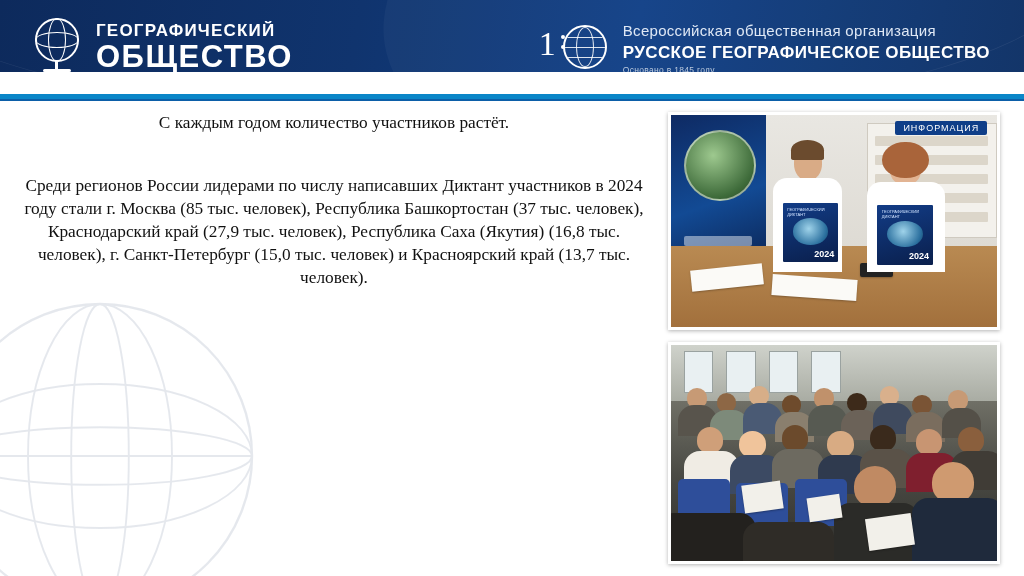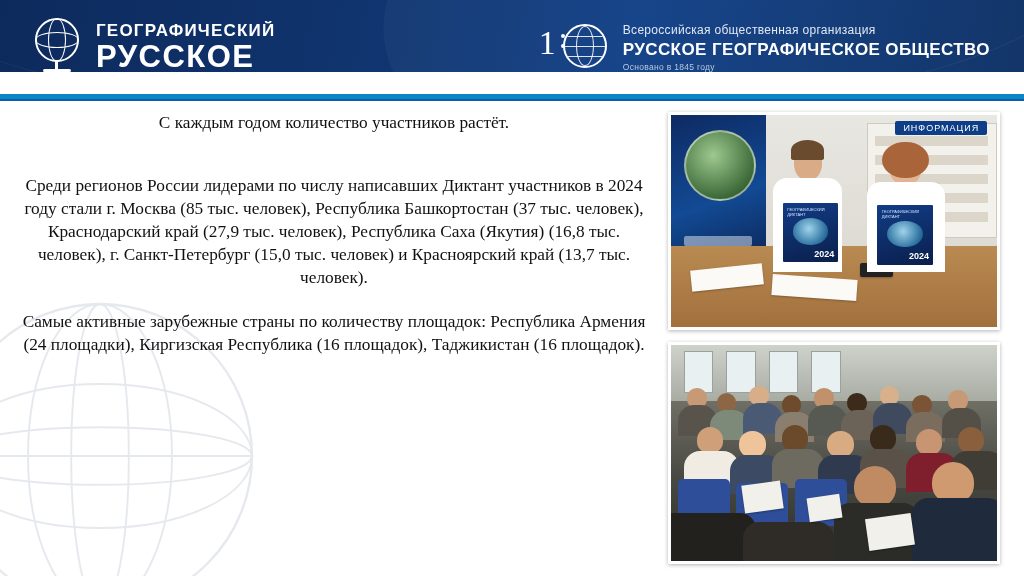--- a/index.html
+++ b/index.html
@@ -178,21 +178,21 @@
     margin-left: -9px;
     border: 1px solid rgba(255,255,255,0.85);
     border-radius: 50%;
     box-sizing: border-box;
   }
   .rgo-text {
     color: #ffffff;
     font-family: "Liberation Sans", sans-serif;
     line-height: 1.25;
   }
-  .rgo-text .r1 { font-size: 12px; letter-spacing: 0.3px; color: #dfe8f5; }
+  .rgo-text .r1 { font-size: 15px; letter-spacing: 0.3px; color: #dfe8f5; }
   .rgo-text .r2 { font-size: 17px; font-weight: bold; letter-spacing: 0.4px; margin-top: 1px; }
   .rgo-text .r3 { font-size: 8.5px; letter-spacing: 0.3px; color: #b9c8dd; margin-top: 2px; }
 
   
   .watermark {
     position: absolute;
     left: -60px;
     bottom: -40px;
     width: 320px;
     height: 320px;
@@ -377,21 +377,21 @@
   <div class="logo-block">
     <div class="globe-mark">
       <div class="circle"></div>
       <div class="mer1"></div>
       <div class="mer2"></div>
       <div class="stand"></div>
       <div class="base"></div>
     </div>
     <div class="logo-text">
       <div class="l1">ГЕОГРАФИЧЕСКИЙ</div>
-      <div class="l2">РУССКОЕ</div>
+      <div class="l2">ОБЩЕСТВО</div>
     </div>
   </div>
 
   <div class="rgo-block">
     <div class="rgo-emblem">
       <div class="num">1</div>
       <div class="dots">
           <i></i>
           <i></i>
         </div>
@@ -422,21 +422,20 @@
     <ellipse cx="100" cy="100" rx="95" ry="18" fill="none" stroke="#0d2a5c" stroke-width="1.2"></ellipse>
   </svg>
 </div>
 
 <div class="content">
   <p>С каждым годом количество участников растёт.</p>
   <div class="para-gap"></div>
   <div class="para-gap"></div>
   <p>Среди регионов России лидерами по числу написавших Диктант участников в 2024 году стали г. Москва (85 тыс. человек), Республика Башкортостан (37 тыс. человек), Краснодарский край (27,9 тыс. человек), Республика Саха (Якутия) (16,8 тыс. человек), г. Санкт-Петербург (15,0 тыс. человек) и Красноярский край (13,7 тыс. человек).</p>
   <div class="para-gap-sm"></div>
-  <p>Самые активные зарубежные страны по количеству площадок: Республика Армения (24 площадки), Киргизская Республика (16 площадок), Таджикистан (16 площадок).</p>
 </div>
 
 <div class="photo photo-top">
   <div class="pt-wall"></div>
   <div class="pt-banner">
     <div class="circ"></div>
     <div class="bar"></div>
   </div>
   <div class="pt-shelf">
     <div class="row" style="top:10%"></div>

